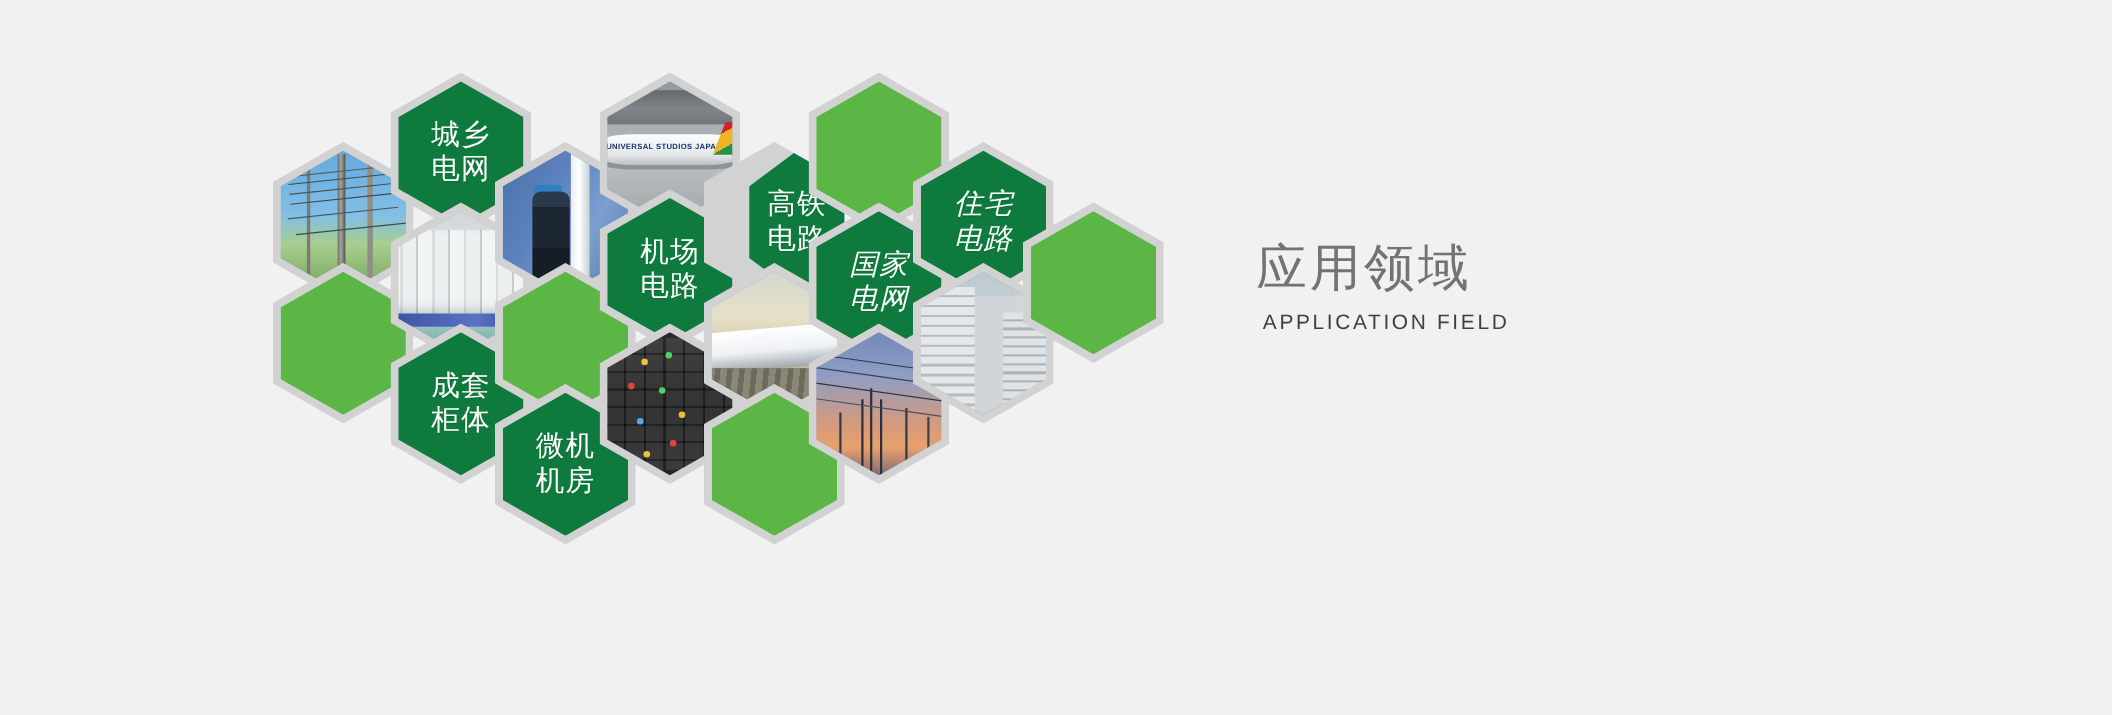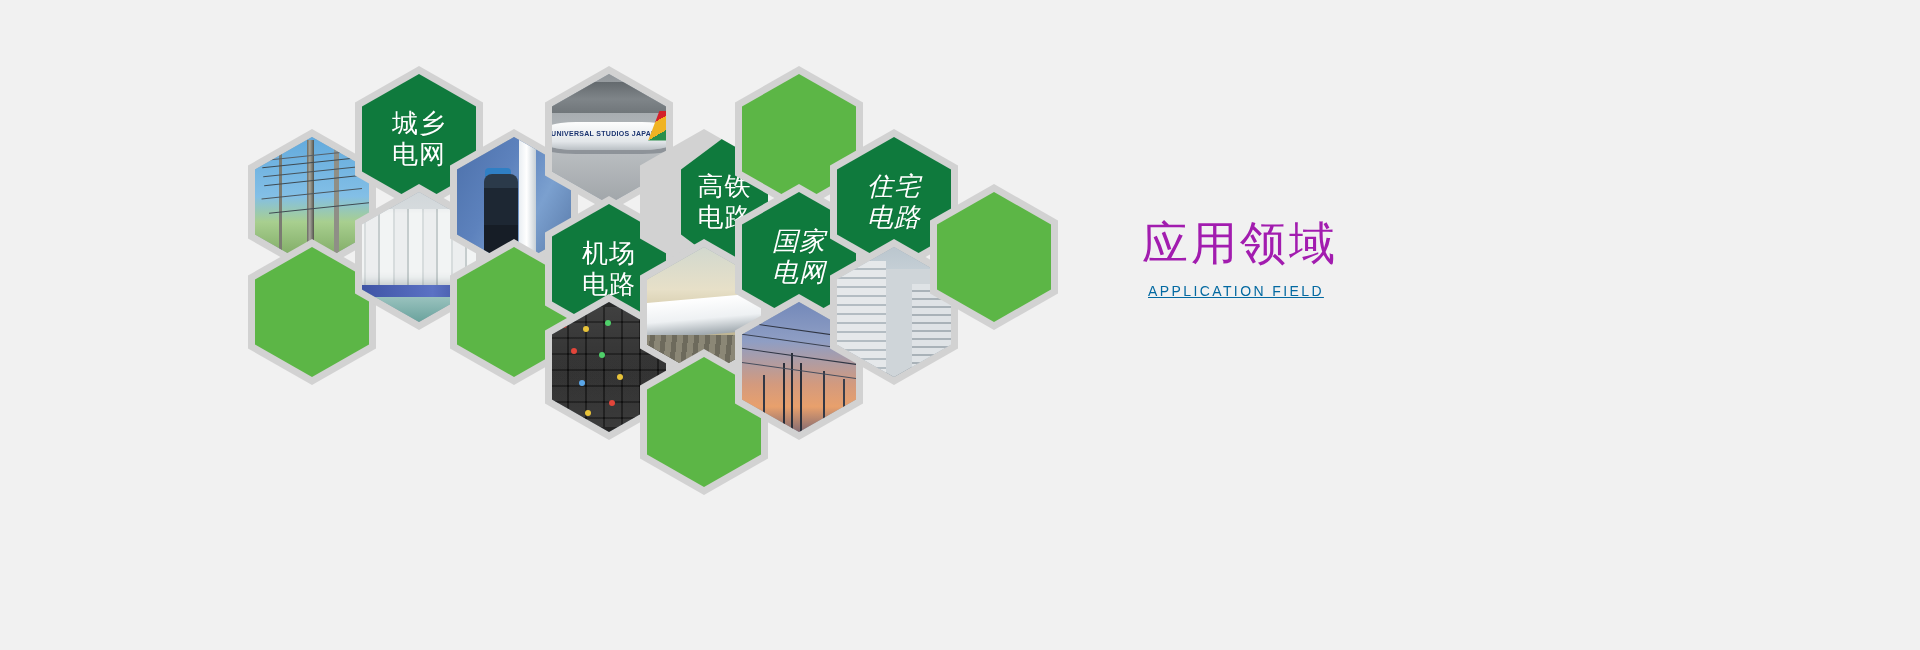--- a/index.html
+++ b/index.html
@@ -341,35 +341,34 @@
   }
 
   
   #heading {
     position: absolute;
     left: 1142px;
     top: 218px;
     width: 420px;
   }
   #heading .title {
-    color: #a21caf;
+    color: #737373;
     font-size: 46px;
     line-height: 1.1;
     letter-spacing: 3px;
     font-family: "DejaVu Sans", "Liberation Sans", sans-serif;
     margin: 0;
     font-weight: normal;
   }
   #heading .subtitle {
     margin: 14px 0 0 6px;
-    color: #0369a1;
-    font-size: 14px;
+    color: #404040;
+    font-size: 19px;
     letter-spacing: 2.4px;
     font-family: "Liberation Sans", sans-serif;
-    text-decoration: underline;
   }
 </style>
 </head>
 <body>
 
 <div id="banner">
 
   <div id="honeycomb">
 
     <div class="hex photo" style="left:248px; top:129px;">
@@ -385,39 +384,51 @@
       <div class="inner">
         <span class="hex-label">城乡
 电网</span>
       </div>
     </div>
     <div class="hex photo" style="left:355px; top:184px;">
       <div class="inner">
         <span class="ph-cabinet"></span>
       </div>
     </div>
+    <div class="hex label" style="left:355px; top:294px;">
+      <div class="inner">
+        <span class="hex-label">成套
+柜体</span>
+      </div>
+    </div>
 
     <div class="hex photo" style="left:450px; top:129px;">
       <div class="inner">
         <span class="ph-worker"></span>
       </div>
     </div>
     <div class="hex fill" style="left:450px; top:239px;">
       <div class="inner"></div>
+    </div>
+    <div class="hex label" style="left:450px; top:349px;">
+      <div class="inner">
+        <span class="hex-label">微机
+机房</span>
+      </div>
     </div>
 
     <div class="hex photo" style="left:545px; top:66px;">
       <div class="inner">
         <span class="ph-airport">
           <span class="jet-text">UNIVERSAL STUDIOS JAPAN</span>
           <span class="tail"></span>
         </span>
       </div>
     </div>
-    <div class="hex label" style="left:545px; top:196px;">
+    <div class="hex label" style="left:545px; top:172px;">
       <div class="inner">
         <span class="hex-label">机场
 电路</span>
       </div>
     </div>
     <div class="hex photo" style="left:545px; top:294px;">
       <div class="inner">
         <span class="ph-panel"></span>
       </div>
     </div>

